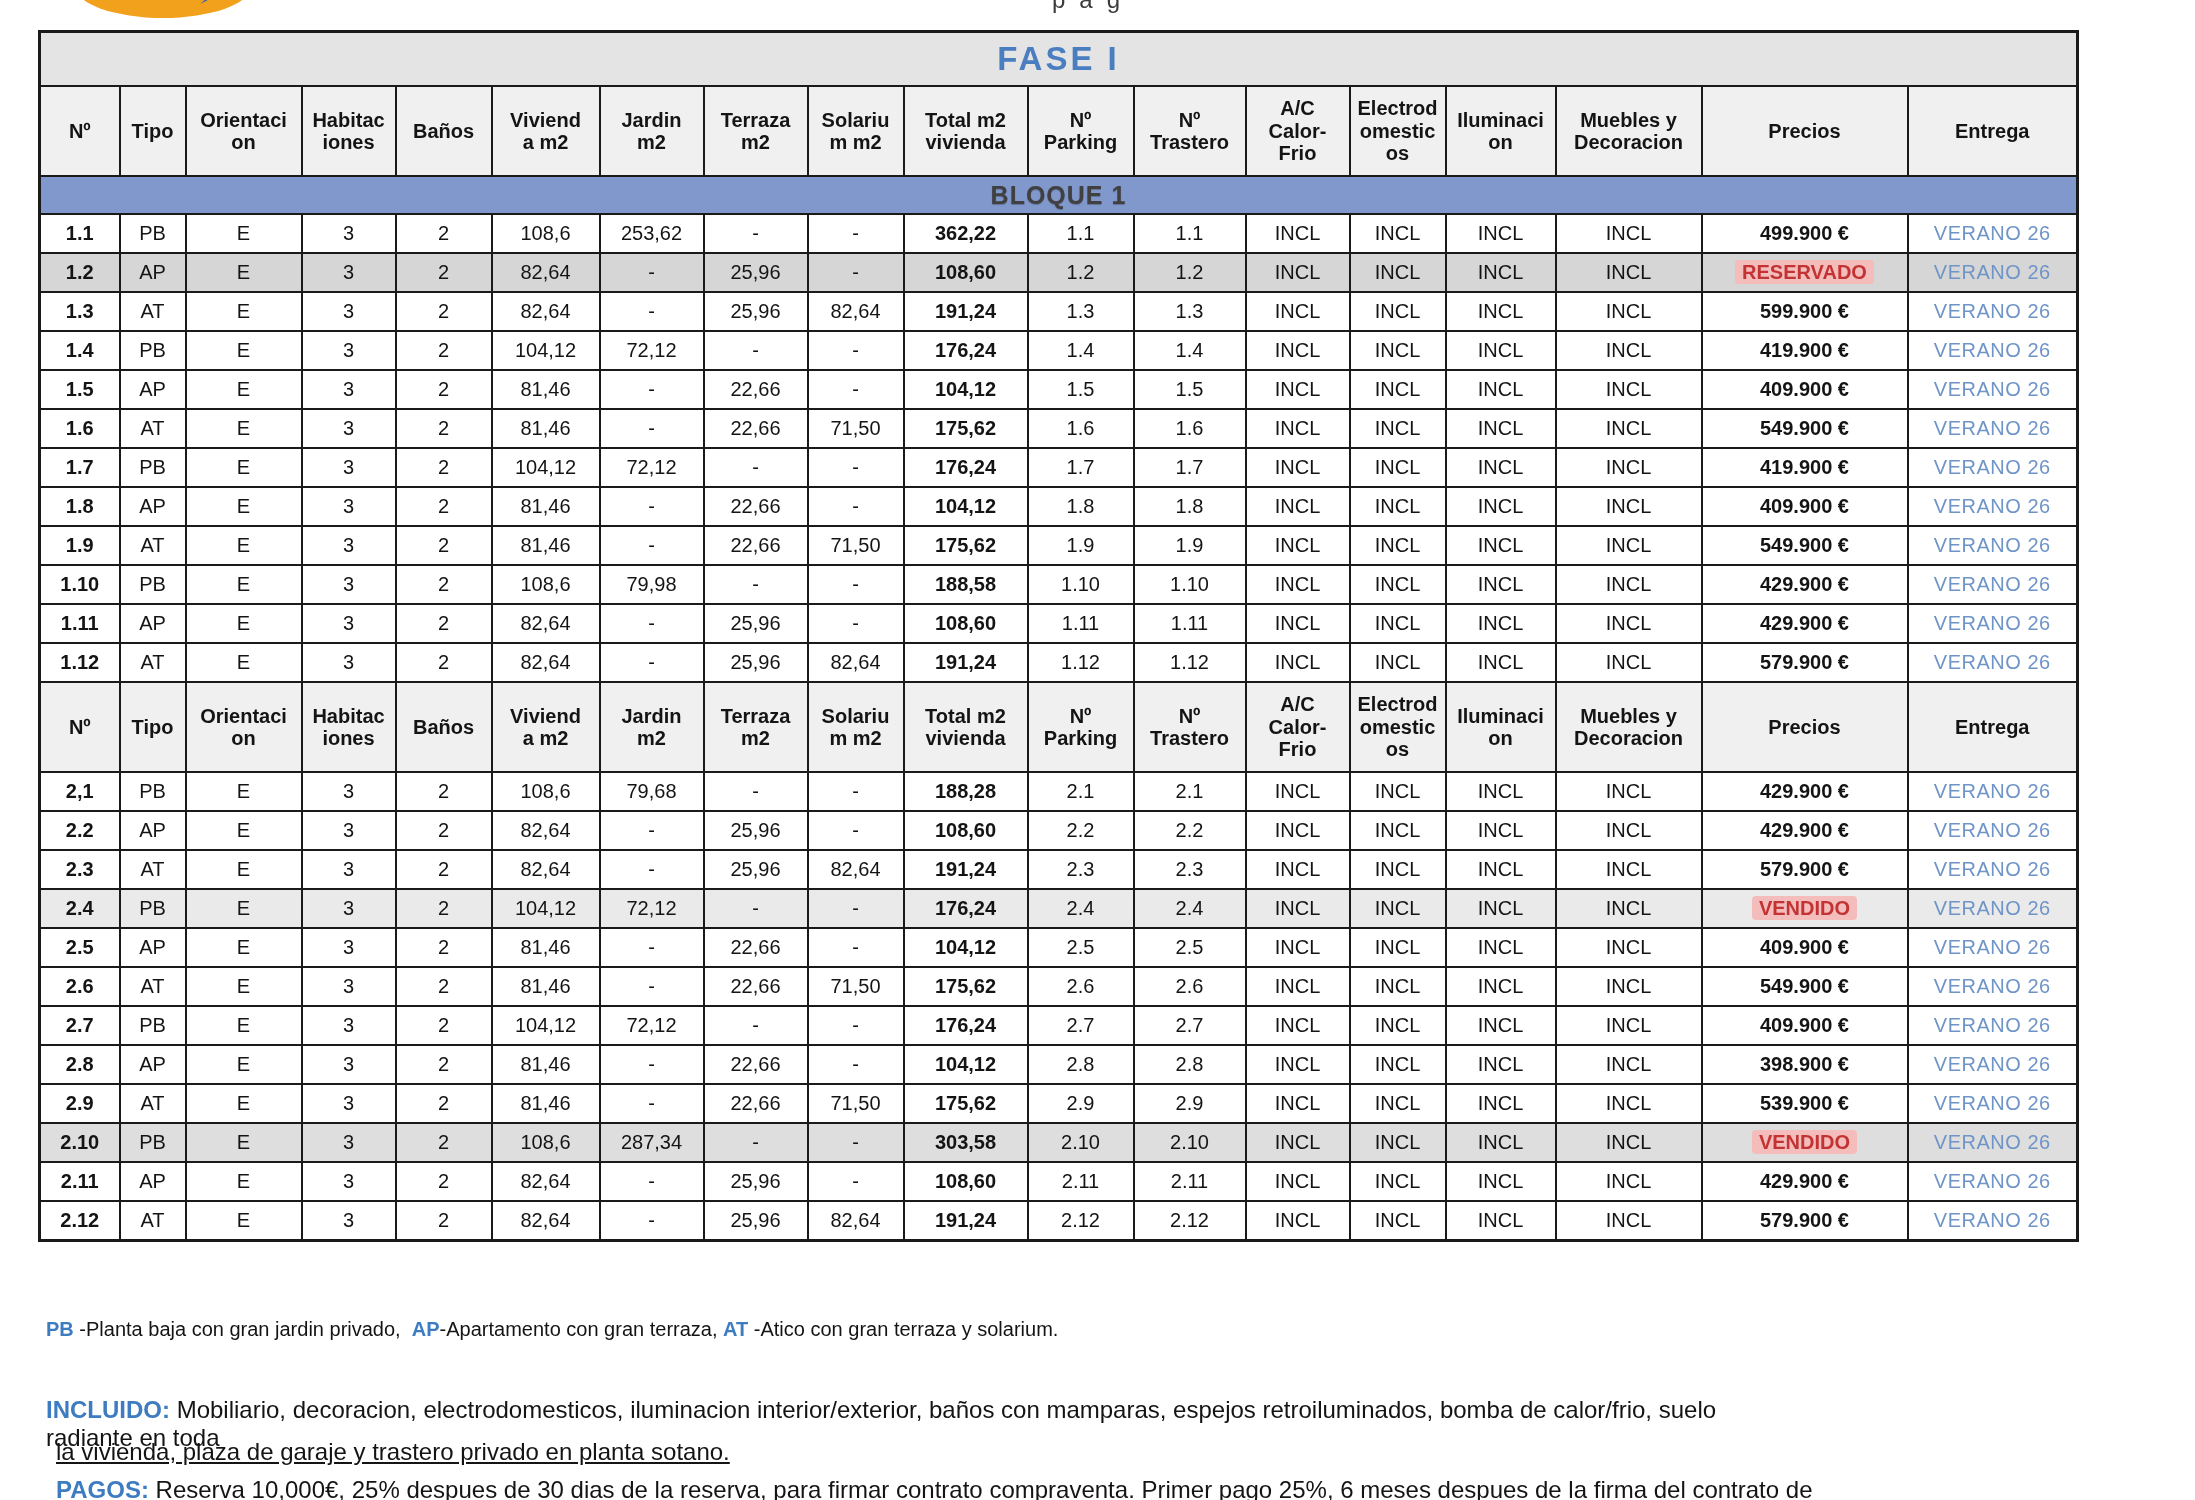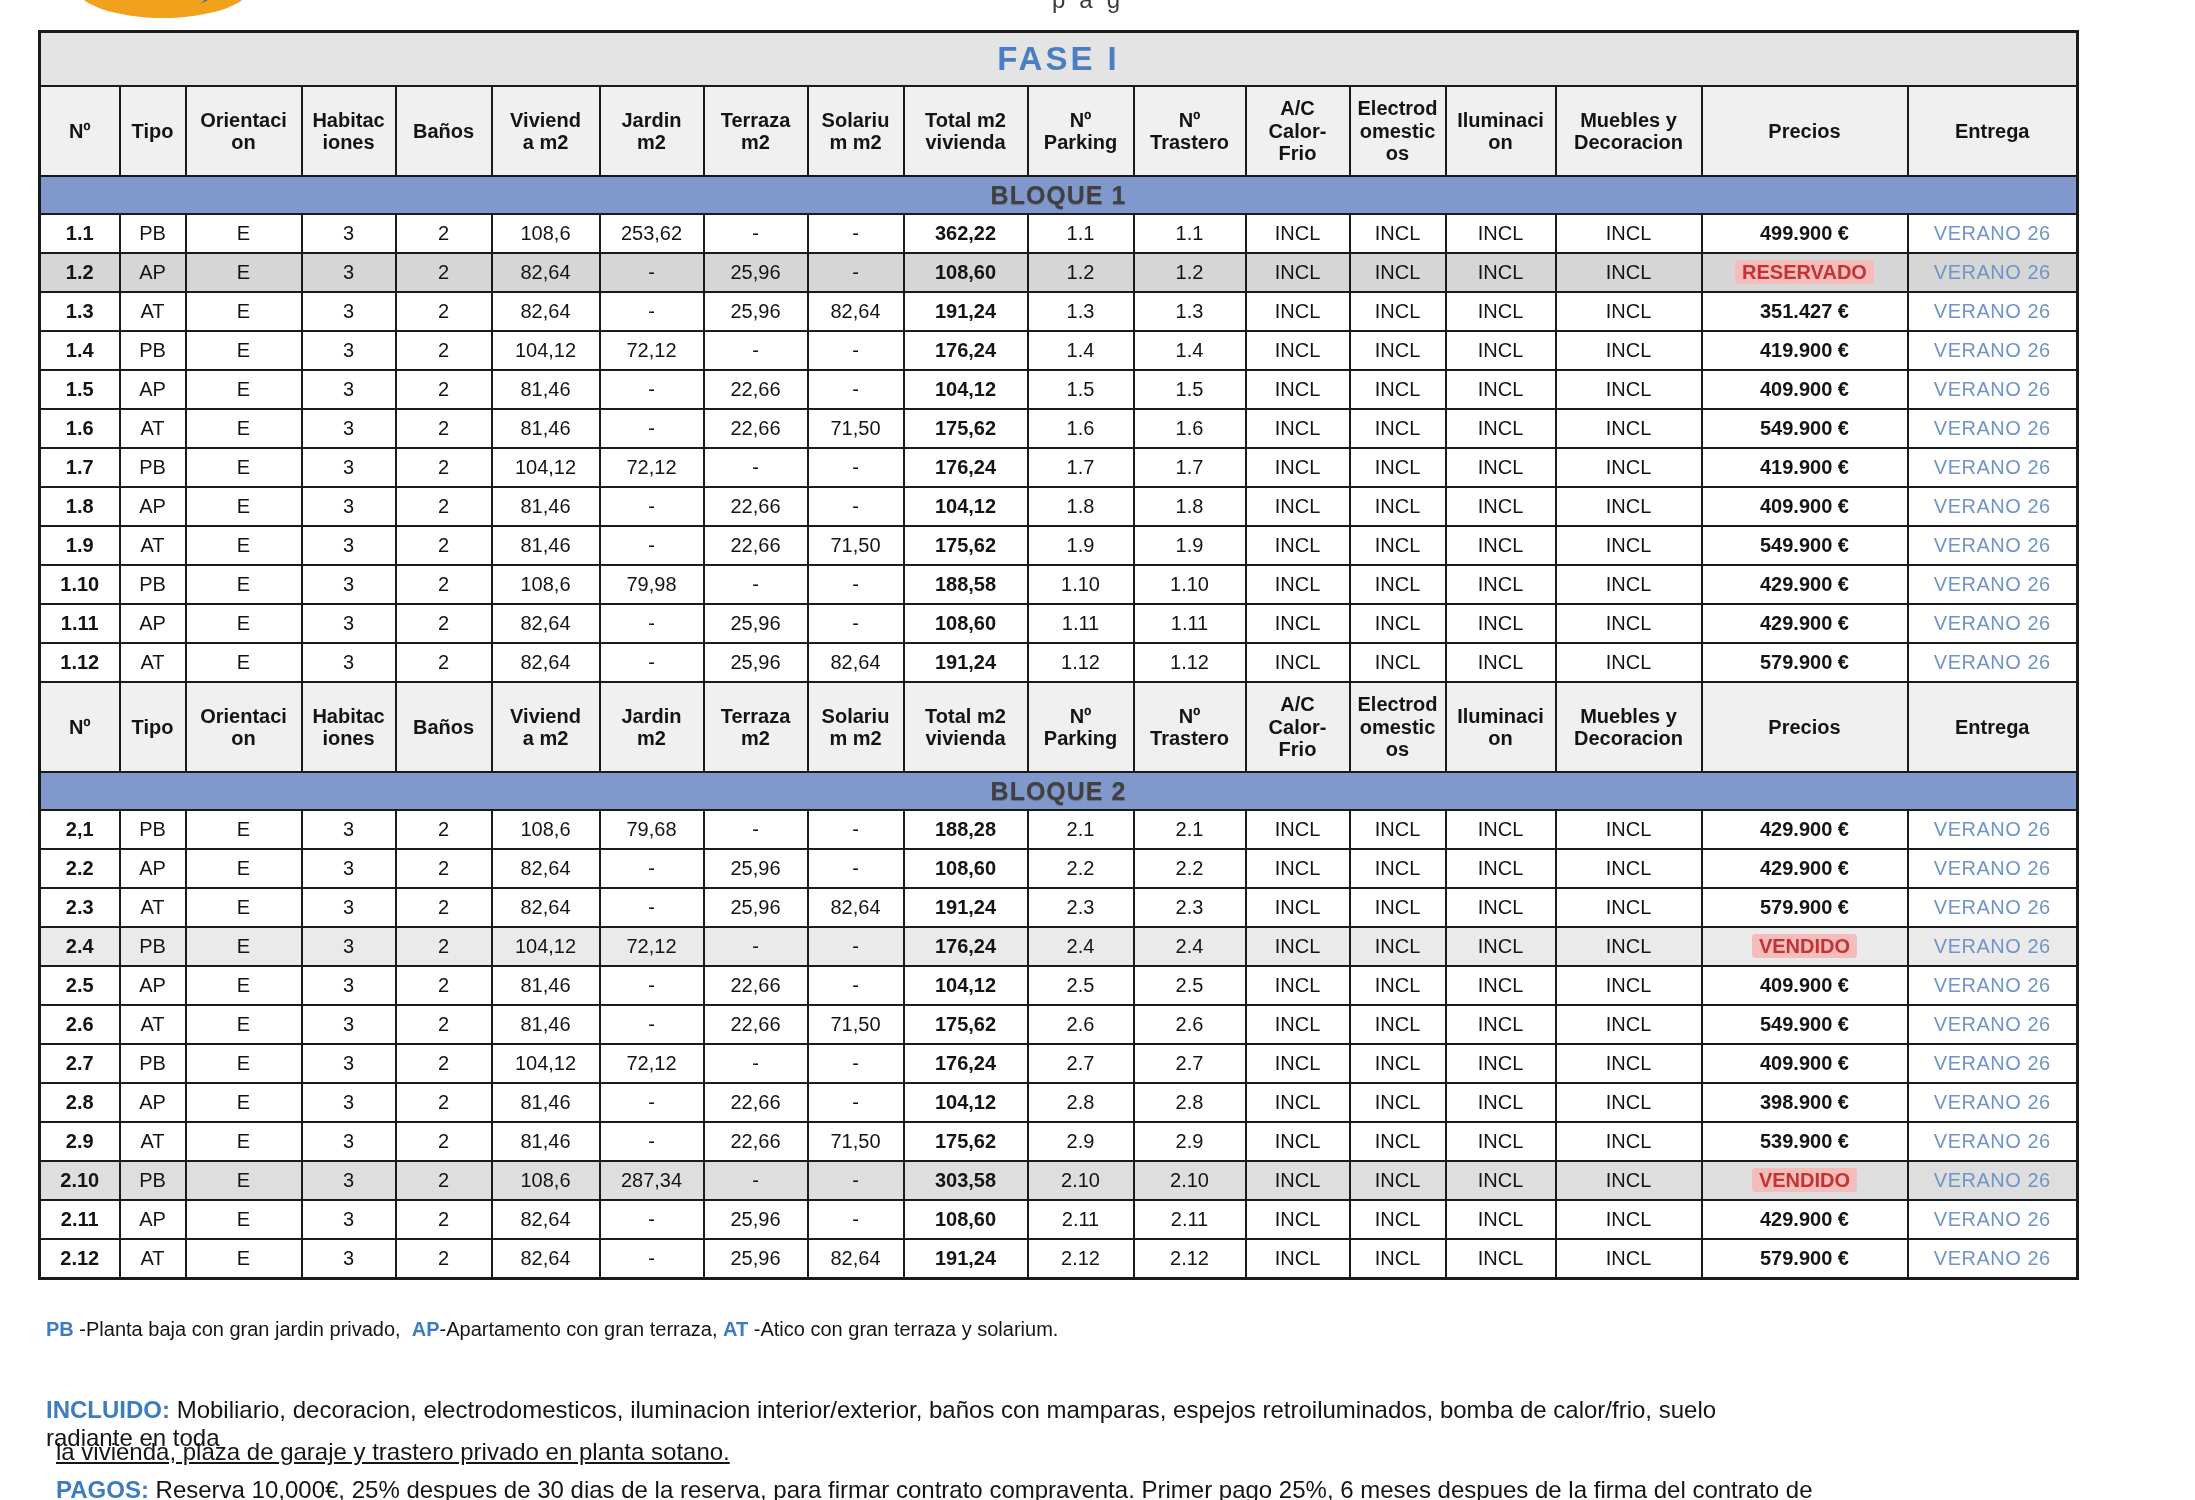--- a/index.html
+++ b/index.html
@@ -191,21 +191,21 @@
           <td class="c-jardin">-</td>
           <td class="c-terraza">25,96</td>
           <td class="c-solarium">82,64</td>
           <td class="c-total">191,24</td>
           <td class="c-parking">1.3</td>
           <td class="c-trastero">1.3</td>
           <td class="c-ac">INCL</td>
           <td class="c-electro">INCL</td>
           <td class="c-ilum">INCL</td>
           <td class="c-muebles">INCL</td>
-          <td class="c-precio">351.427 €</td>
+          <td class="c-precio">599.900 €</td>
           <td class="c-entrega">VERANO 26</td>
         </tr>
         <tr class="data-row">
           <td class="c-n">1.4</td>
           <td class="c-tipo">PB</td>
           <td class="c-orient">E</td>
           <td class="c-hab">3</td>
           <td class="c-banos">2</td>
           <td class="c-viv">104,12</td>
           <td class="c-jardin">72,12</td>
@@ -409,23 +409,20 @@
           <th>Electrod
 omestic
 os</th>
           <th>Iluminaci
 on</th>
           <th>Muebles y
 Decoracion</th>
           <th>Precios</th>
           <th>Entrega</th>
         </tr>
-        <tr class="band-row">
-          <td colspan="18">BLOQUE 2</td>
-        </tr>
         <tr class="data-row">
           <td class="c-n">2,1</td>
           <td class="c-tipo">PB</td>
           <td class="c-orient">E</td>
           <td class="c-hab">3</td>
           <td class="c-banos">2</td>
           <td class="c-viv">108,6</td>
           <td class="c-jardin">79,68</td>
           <td class="c-terraza">-</td>
           <td class="c-solarium">-</td>

